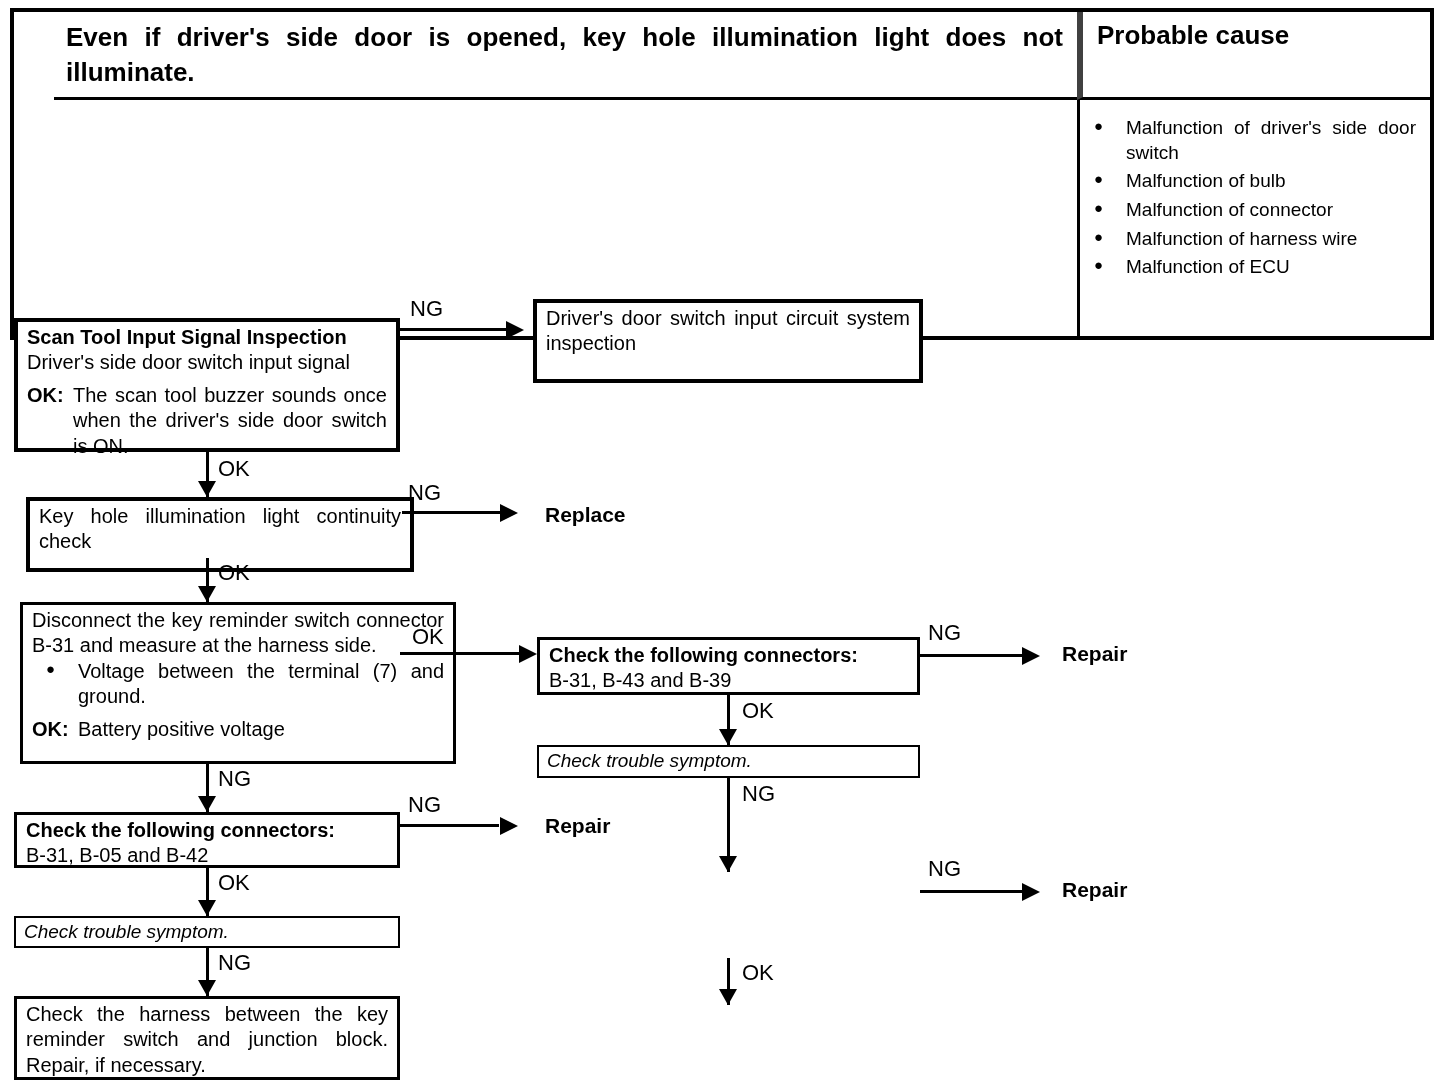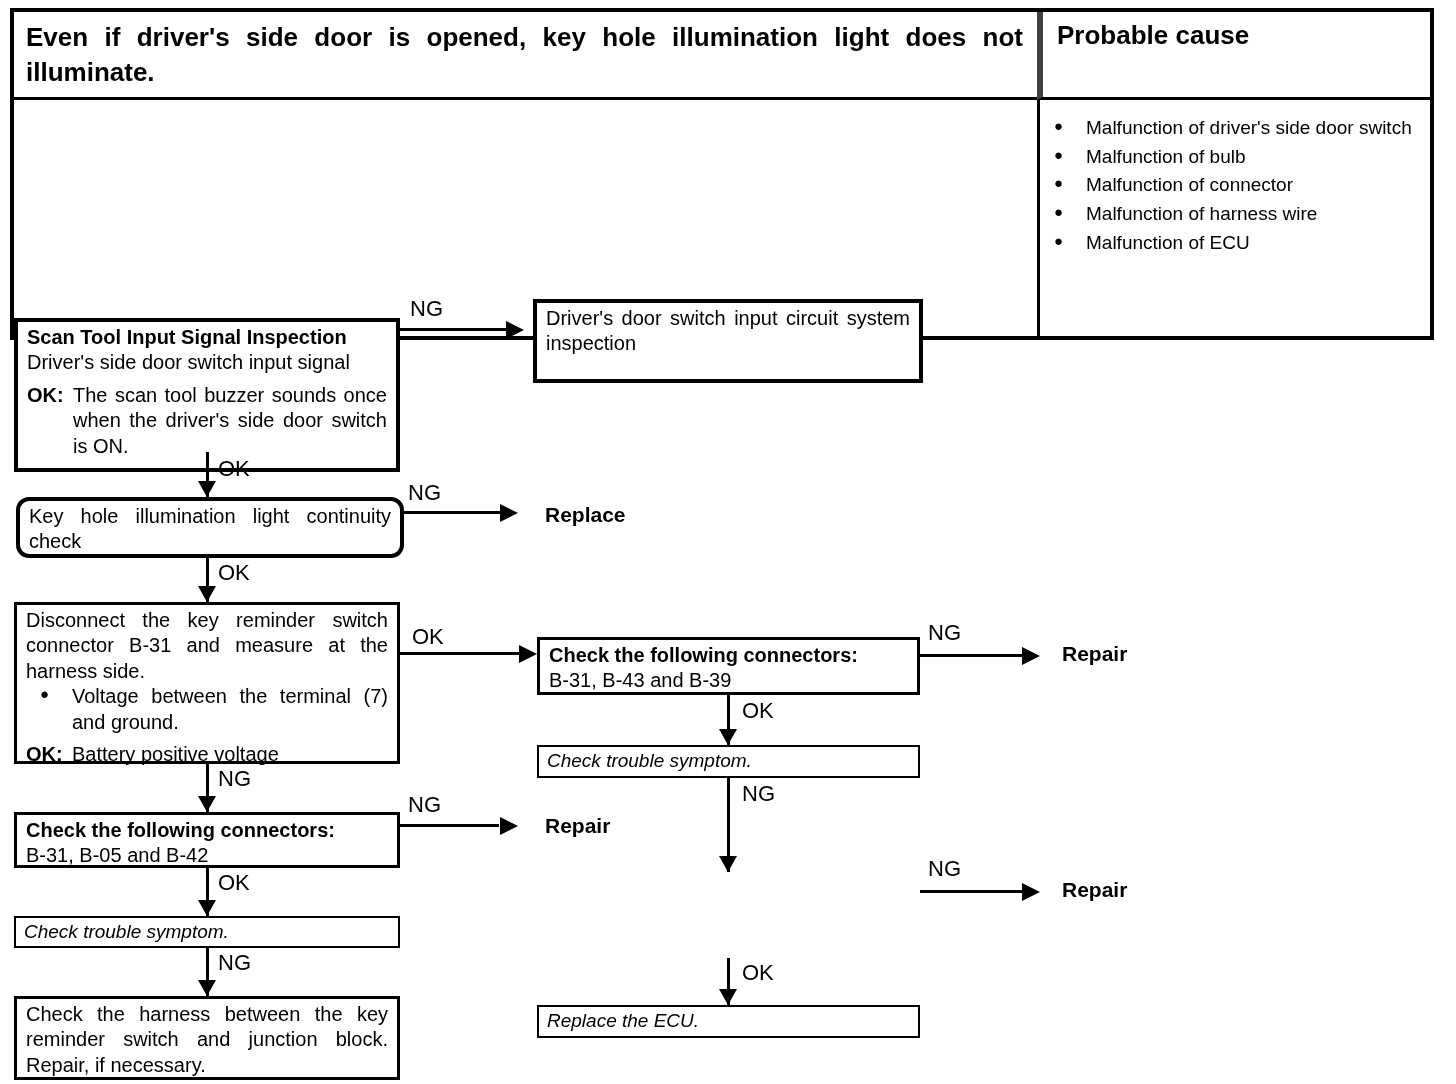--- a/index.html
+++ b/index.html
@@ -2,21 +2,21 @@
 <html><head>
 <meta charset="utf-8">
 <style>
   html, body { margin:0; padding:0; background:#ffffff; }
   body { font-family:"Liberation Sans", sans-serif; color:#000; }
   .page { position:relative; width:1456px; height:1084px; background:#fff; overflow:hidden; }
 
   
   .hdr { position:absolute; left:10px; top:8px; width:1424px; height:332px;
          border:4px solid #000; box-sizing:border-box;
-         display:grid; grid-template-columns:1023px 1fr; grid-template-rows:88px 1fr; }
+         display:grid; grid-template-columns:1023px 1fr; grid-template-rows:88px 1fr;padding-left:40px; }
   .hdr .cell { box-sizing:border-box; }
   .c-title { border-bottom:3px solid #000; padding:8px 14px 0 12px;
              font-size:26px; font-weight:bold; line-height:1.33; text-align:justify; }
   .c-cause-label { border-left:6px solid #404040; border-bottom:3px solid #000;
                    padding:8px 0 0 14px; font-size:26px; font-weight:bold; }
   .c-comment { padding:10px 14px 0 10px; font-size:19px; line-height:1.32; }
   .c-comment .tag { margin-bottom:2px; }
   .c-comment .body { text-align:justify; }
   .c-causes { border-left:3px solid #000; padding:16px 14px 0 0; font-size:19px; line-height:1.3; }
   .c-causes .li { position:relative; padding-left:46px; margin-bottom:4px; text-align:justify; }
@@ -27,23 +27,23 @@
          padding:3px 9px; font-size:20px; line-height:1.27; text-align:justify; }
   .b4 { border-width:4px; }
   .b2 { border-width:2px; }
   .bold { font-weight:bold; }
   .mt { margin-top:7px; }
   .hang { position:relative; padding-left:46px; text-align:justify; }
   .hang .pre { position:absolute; left:0; top:0; font-weight:bold; }
   .bullet-hang { position:relative; padding-left:46px; text-align:justify; }
   .small { font-size:19px; padding:2px 8px; text-align:left;font-style:italic; }
 
-  #box-l1 { left:14px;  top:318px; width:386px; height:154px; }
-  #box-l2 { left:16px;  top:497px; width:388px; height:61px;border-radius:13px;  }
-  #box-l3 { left:14px;  top:602px; width:386px; height:162px; }
+  #box-l1 { left:14px;  top:318px; width:386px; height:134px; }
+  #box-l2 { left:26px;  top:497px; width:388px; height:75px;  }
+  #box-l3 { left:20px;  top:602px; width:436px; height:162px; }
   #box-l4 { left:14px;  top:812px; width:386px; height:56px;  }
   #box-l5 { left:14px;  top:916px; width:386px; height:32px;  }
   #box-l6 { left:14px;  top:996px; width:386px; height:84px;  }
   #box-r1 { left:533px; top:299px; width:390px; height:84px;  }
   #box-r2 { left:537px; top:637px; width:383px; height:58px;  }
   #box-r3 { left:537px; top:745px; width:383px; height:33px;  }
   #box-r4 { left:537px; top:872px; width:383px; height:86px;  }
   #box-r5 { left:537px; top:1005px; width:383px; height:33px; }
 
   
@@ -173,23 +173,20 @@
   <div class="box" id="box-r2">
     <div class="bold">Check the following connectors:</div>
     <div style="text-align:left">B-31, B-43 and B-39</div>
   </div>
 
   <div class="box b2 small" id="box-r3">
     <span>Check trouble symptom.</span>
   </div>
 
 
-  <div class="box b2 small" id="box-r5">
-    <span>Replace the ECU.</span>
-  </div>
 
   <div class="vline" id="v1"></div>
   <div class="arr-d" id="a1"></div>
   <div class="vline" id="v2"></div>
   <div class="arr-d" id="a2"></div>
   <div class="vline" id="v3"></div>
   <div class="arr-d" id="a3"></div>
   <div class="vline" id="v4"></div>
   <div class="arr-d" id="a4"></div>
   <div class="vline" id="v5"></div>

